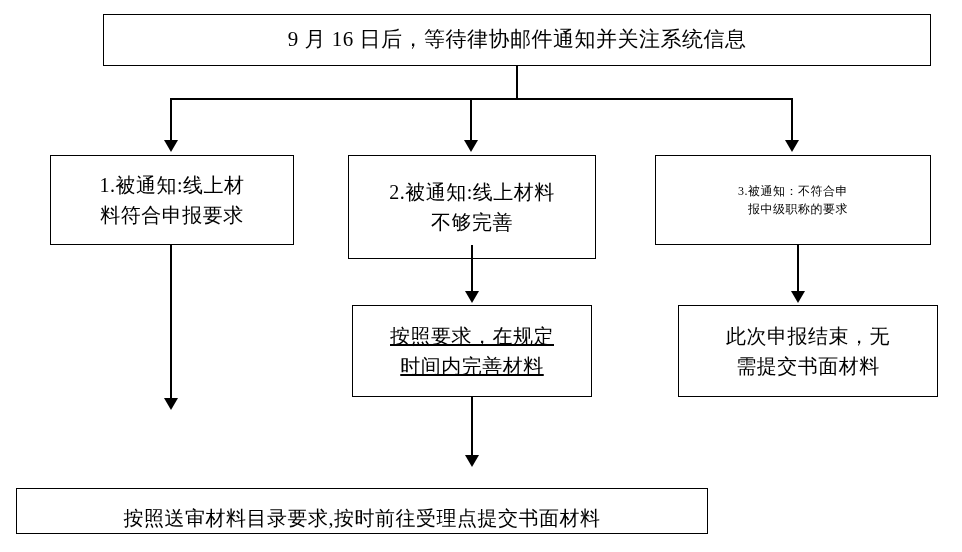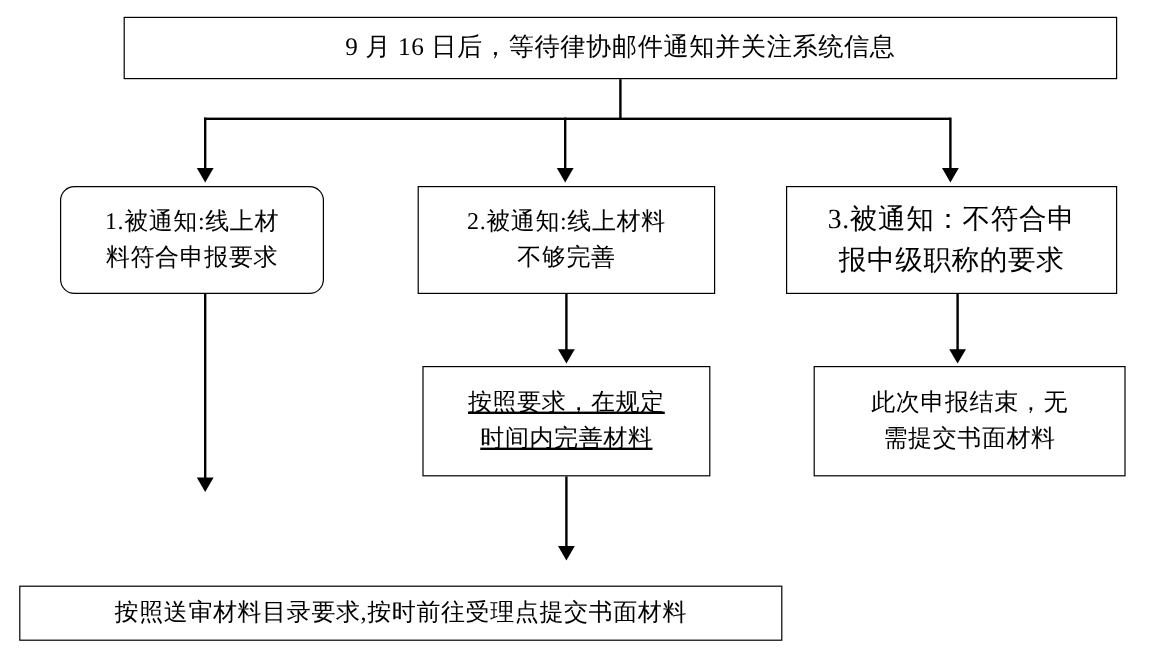--- a/index.html
+++ b/index.html
@@ -38,60 +38,61 @@
   #node-top {
     left: 103px;
     top: 14px;
     width: 828px;
     height: 52px;
     font-size: 21px;
   }
   #node-b1 {
     left: 50px;
     top: 155px;
-    width: 220px;
+    width: 244px;
     height: 90px;
     font-size: 20px;
-    border-radius: 12px;
   }
   #node-b2 {
     left: 348px;
     top: 155px;
     width: 248px;
-    height: 90px;
+    height: 104px;
     font-size: 20px;
   }
   #node-b3 {
     left: 655px;
     top: 155px;
     width: 276px;
     height: 90px;
-    font-size: 23px;
+    font-size: 12px;
+    text-align: right;
   }
   #node-c2 {
     left: 352px;
     top: 305px;
     width: 240px;
     height: 92px;
     font-size: 20px;
     text-decoration: underline;
   }
   #node-c3 {
     left: 678px;
     top: 305px;
     width: 260px;
     height: 92px;
     font-size: 20px;
   }
   #node-bottom {
     left: 16px;
     top: 488px;
-    width: 636px;
+    width: 692px;
     height: 46px;
     font-size: 20px;
+    align-items: flex-end;
   }
   .line {
     position: absolute;
     background: #000000;
   }
   .vline { width: 2px; }
   .hline { height: 2px; }
   .arrow {
     position: absolute;
     width: 0;

